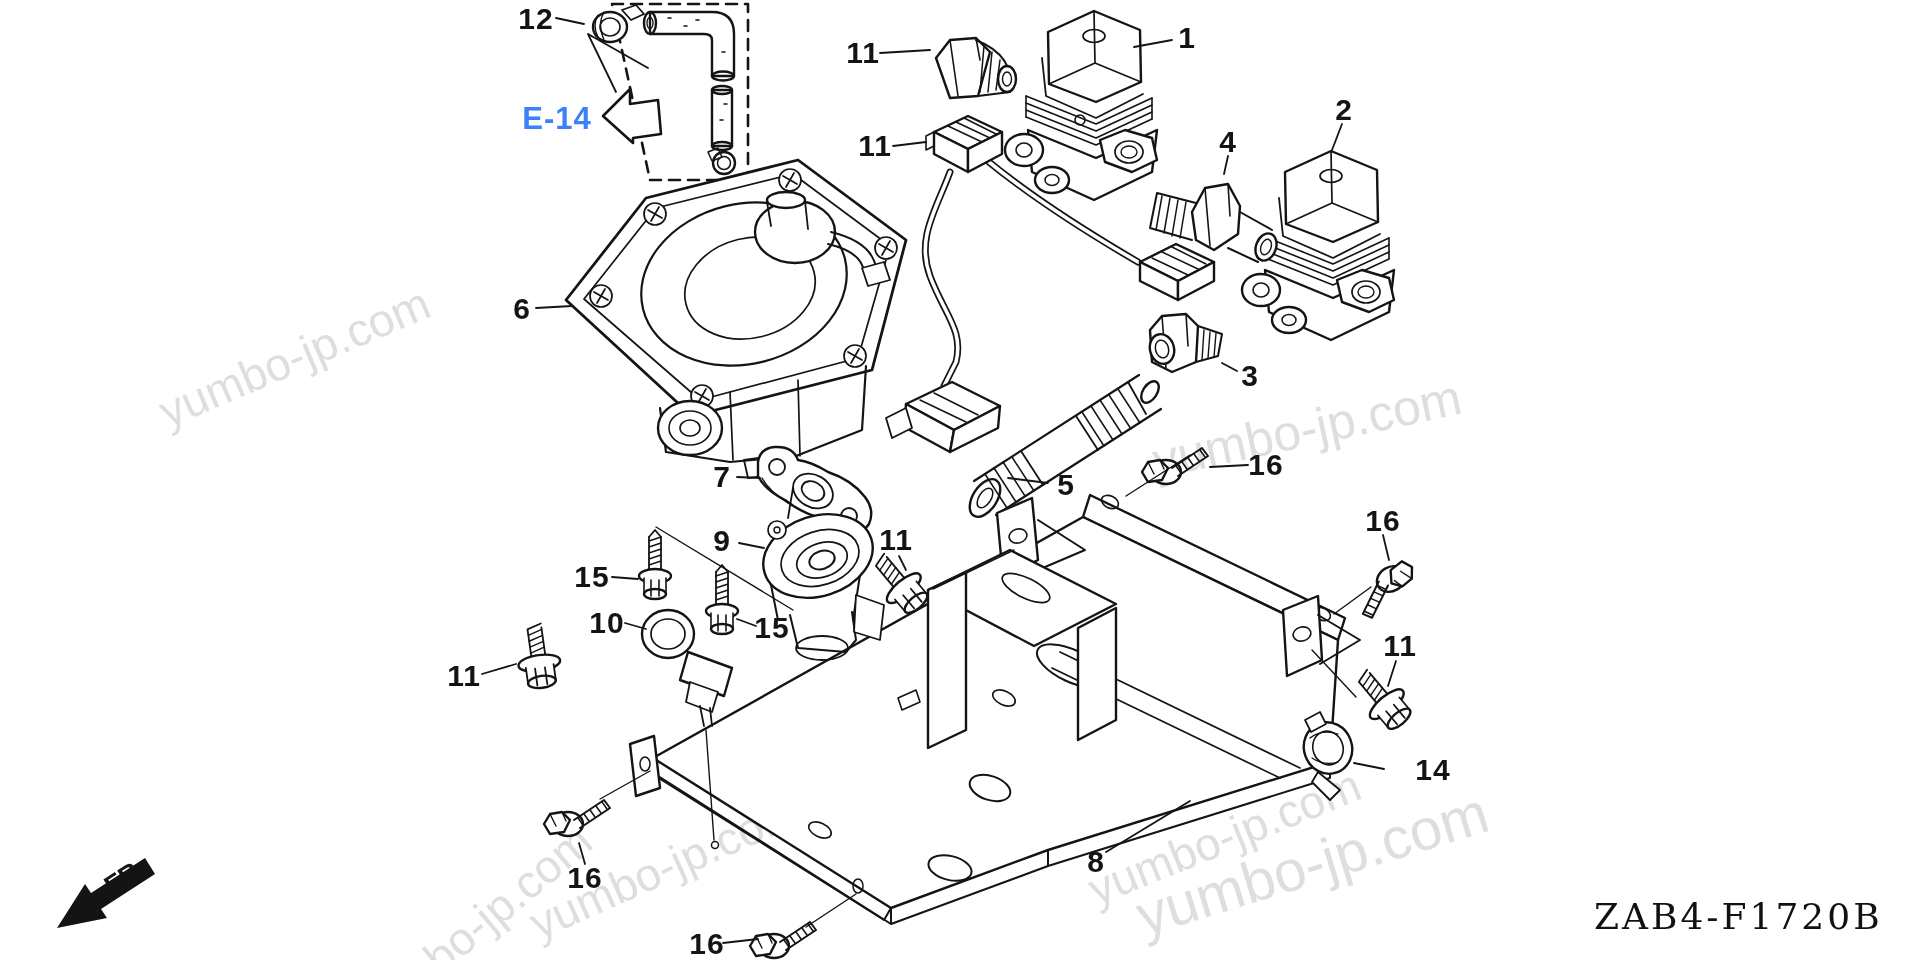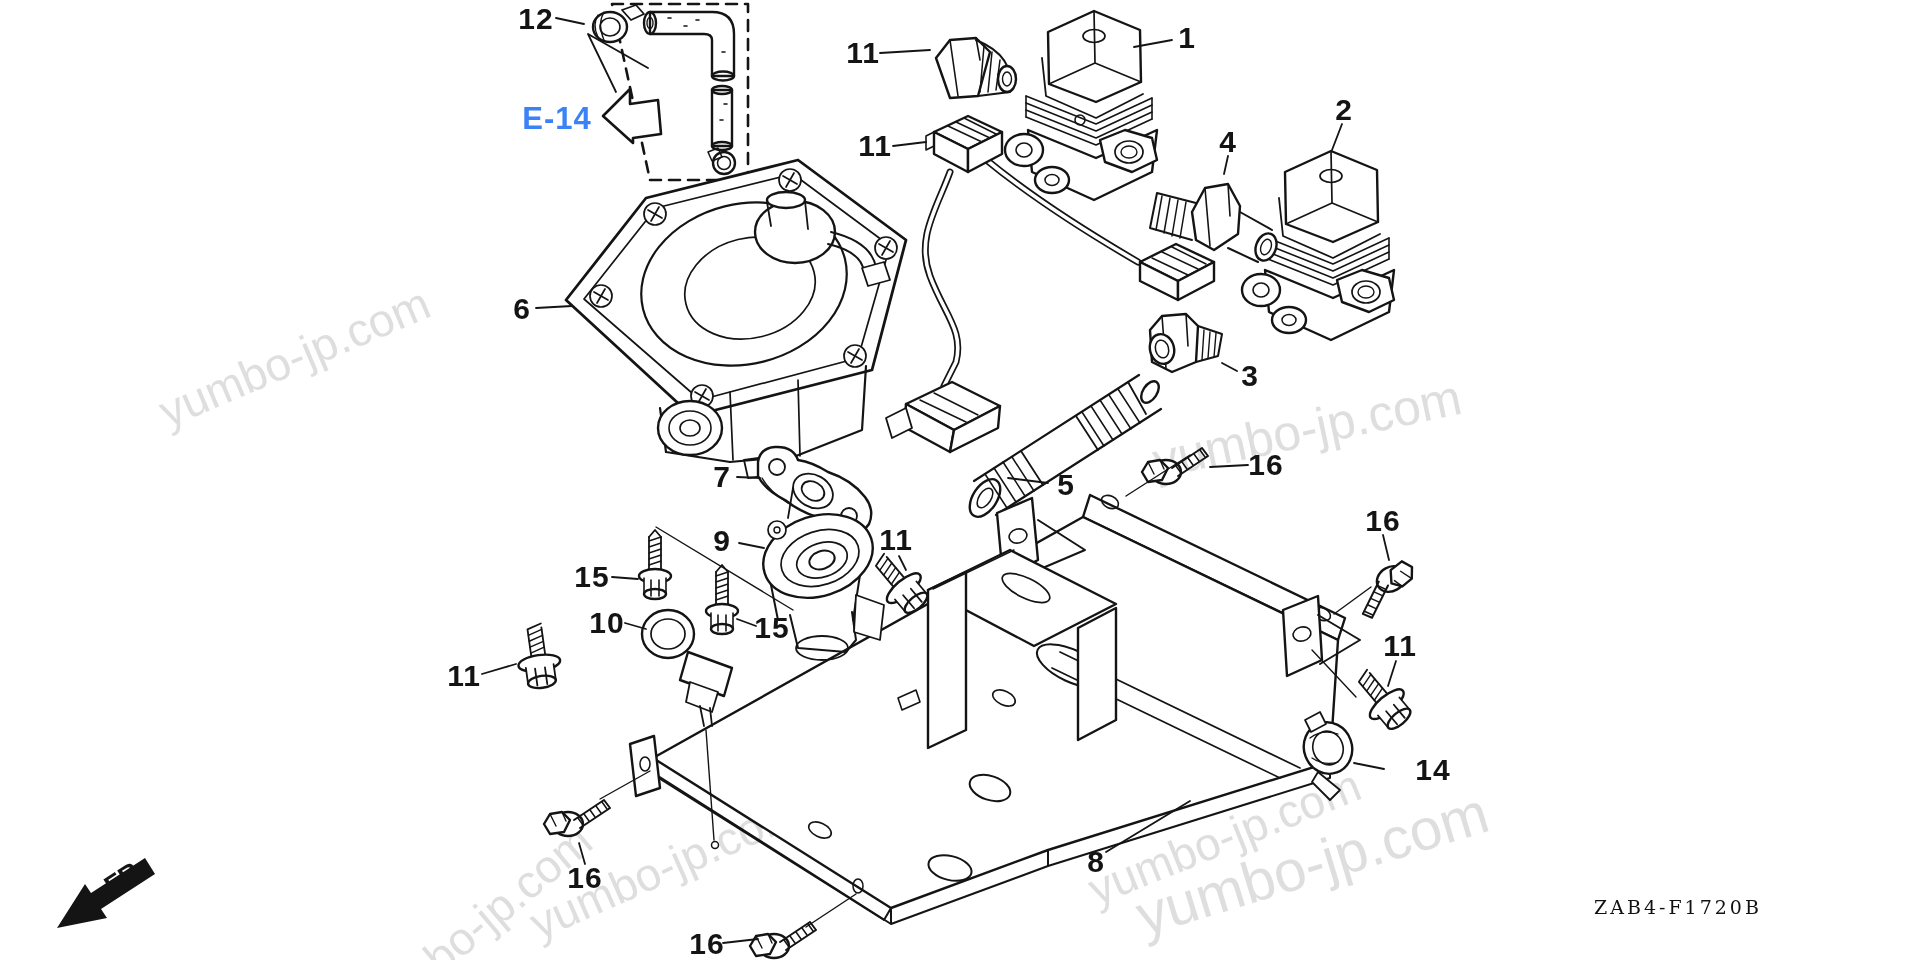--- a/index.html
+++ b/index.html
@@ -4,21 +4,21 @@
 <style>
   html,body{margin:0;padding:0;background:#fff;}
   #stage{position:relative;width:1921px;height:960px;background:#ffffff;overflow:hidden;
          font-family:"Liberation Sans",sans-serif;}
   .wm{position:absolute;color:#c9c9c9;opacity:.6;font-family:"Liberation Sans",sans-serif;
       white-space:nowrap;pointer-events:none;transform-origin:center;}
   .co{position:absolute;transform:translate(-50%,-50%);font:700 30px "Liberation Sans",sans-serif;
       color:#141414;letter-spacing:1px;}
   .ref{position:absolute;transform:translate(-50%,-50%);font:700 31px "Liberation Sans",sans-serif;
       color:#3b82f6;letter-spacing:1px;}
-  .code{position:absolute;font-family:"DejaVu Serif","Liberation Serif",serif;font-size:19px;
+  .code{position:absolute;font-family:"DejaVu Serif","Liberation Serif",serif;font-size:36px;
       color:#111;letter-spacing:3px;}
   svg{position:absolute;left:0;top:0;}
   svg *{vector-effect:non-scaling-stroke;}
 </style>
 </head>
 <body>
 
 <div id="stage">
 
   <div class="wm" style="left:150px;top:330px;font-size:46px;transform:rotate(-23deg);">yumbo-jp.com</div>

